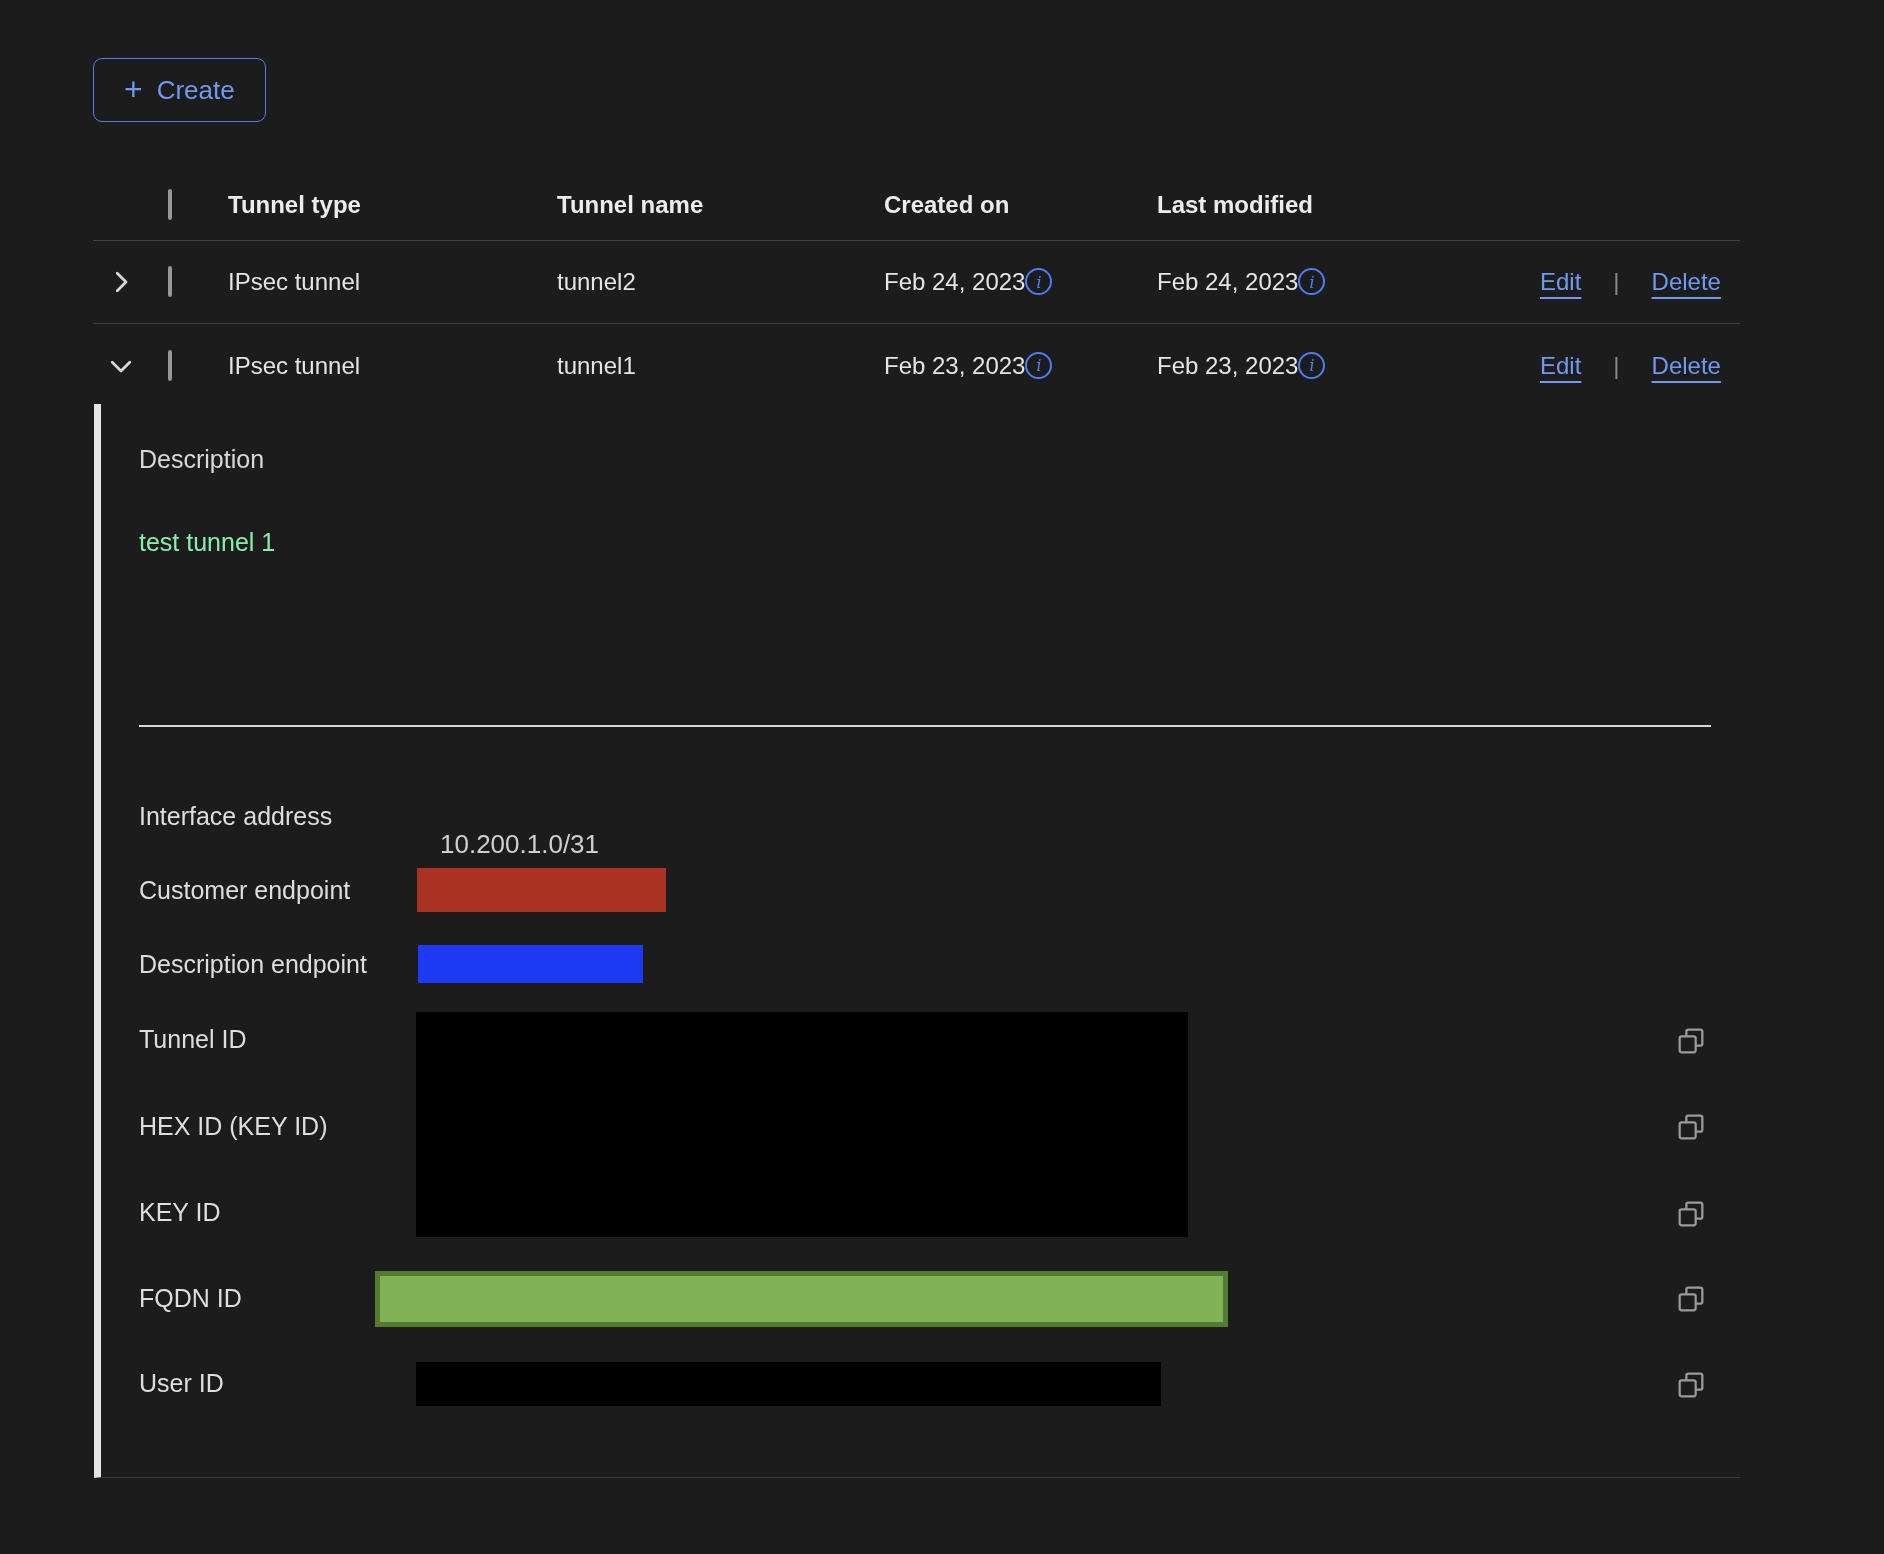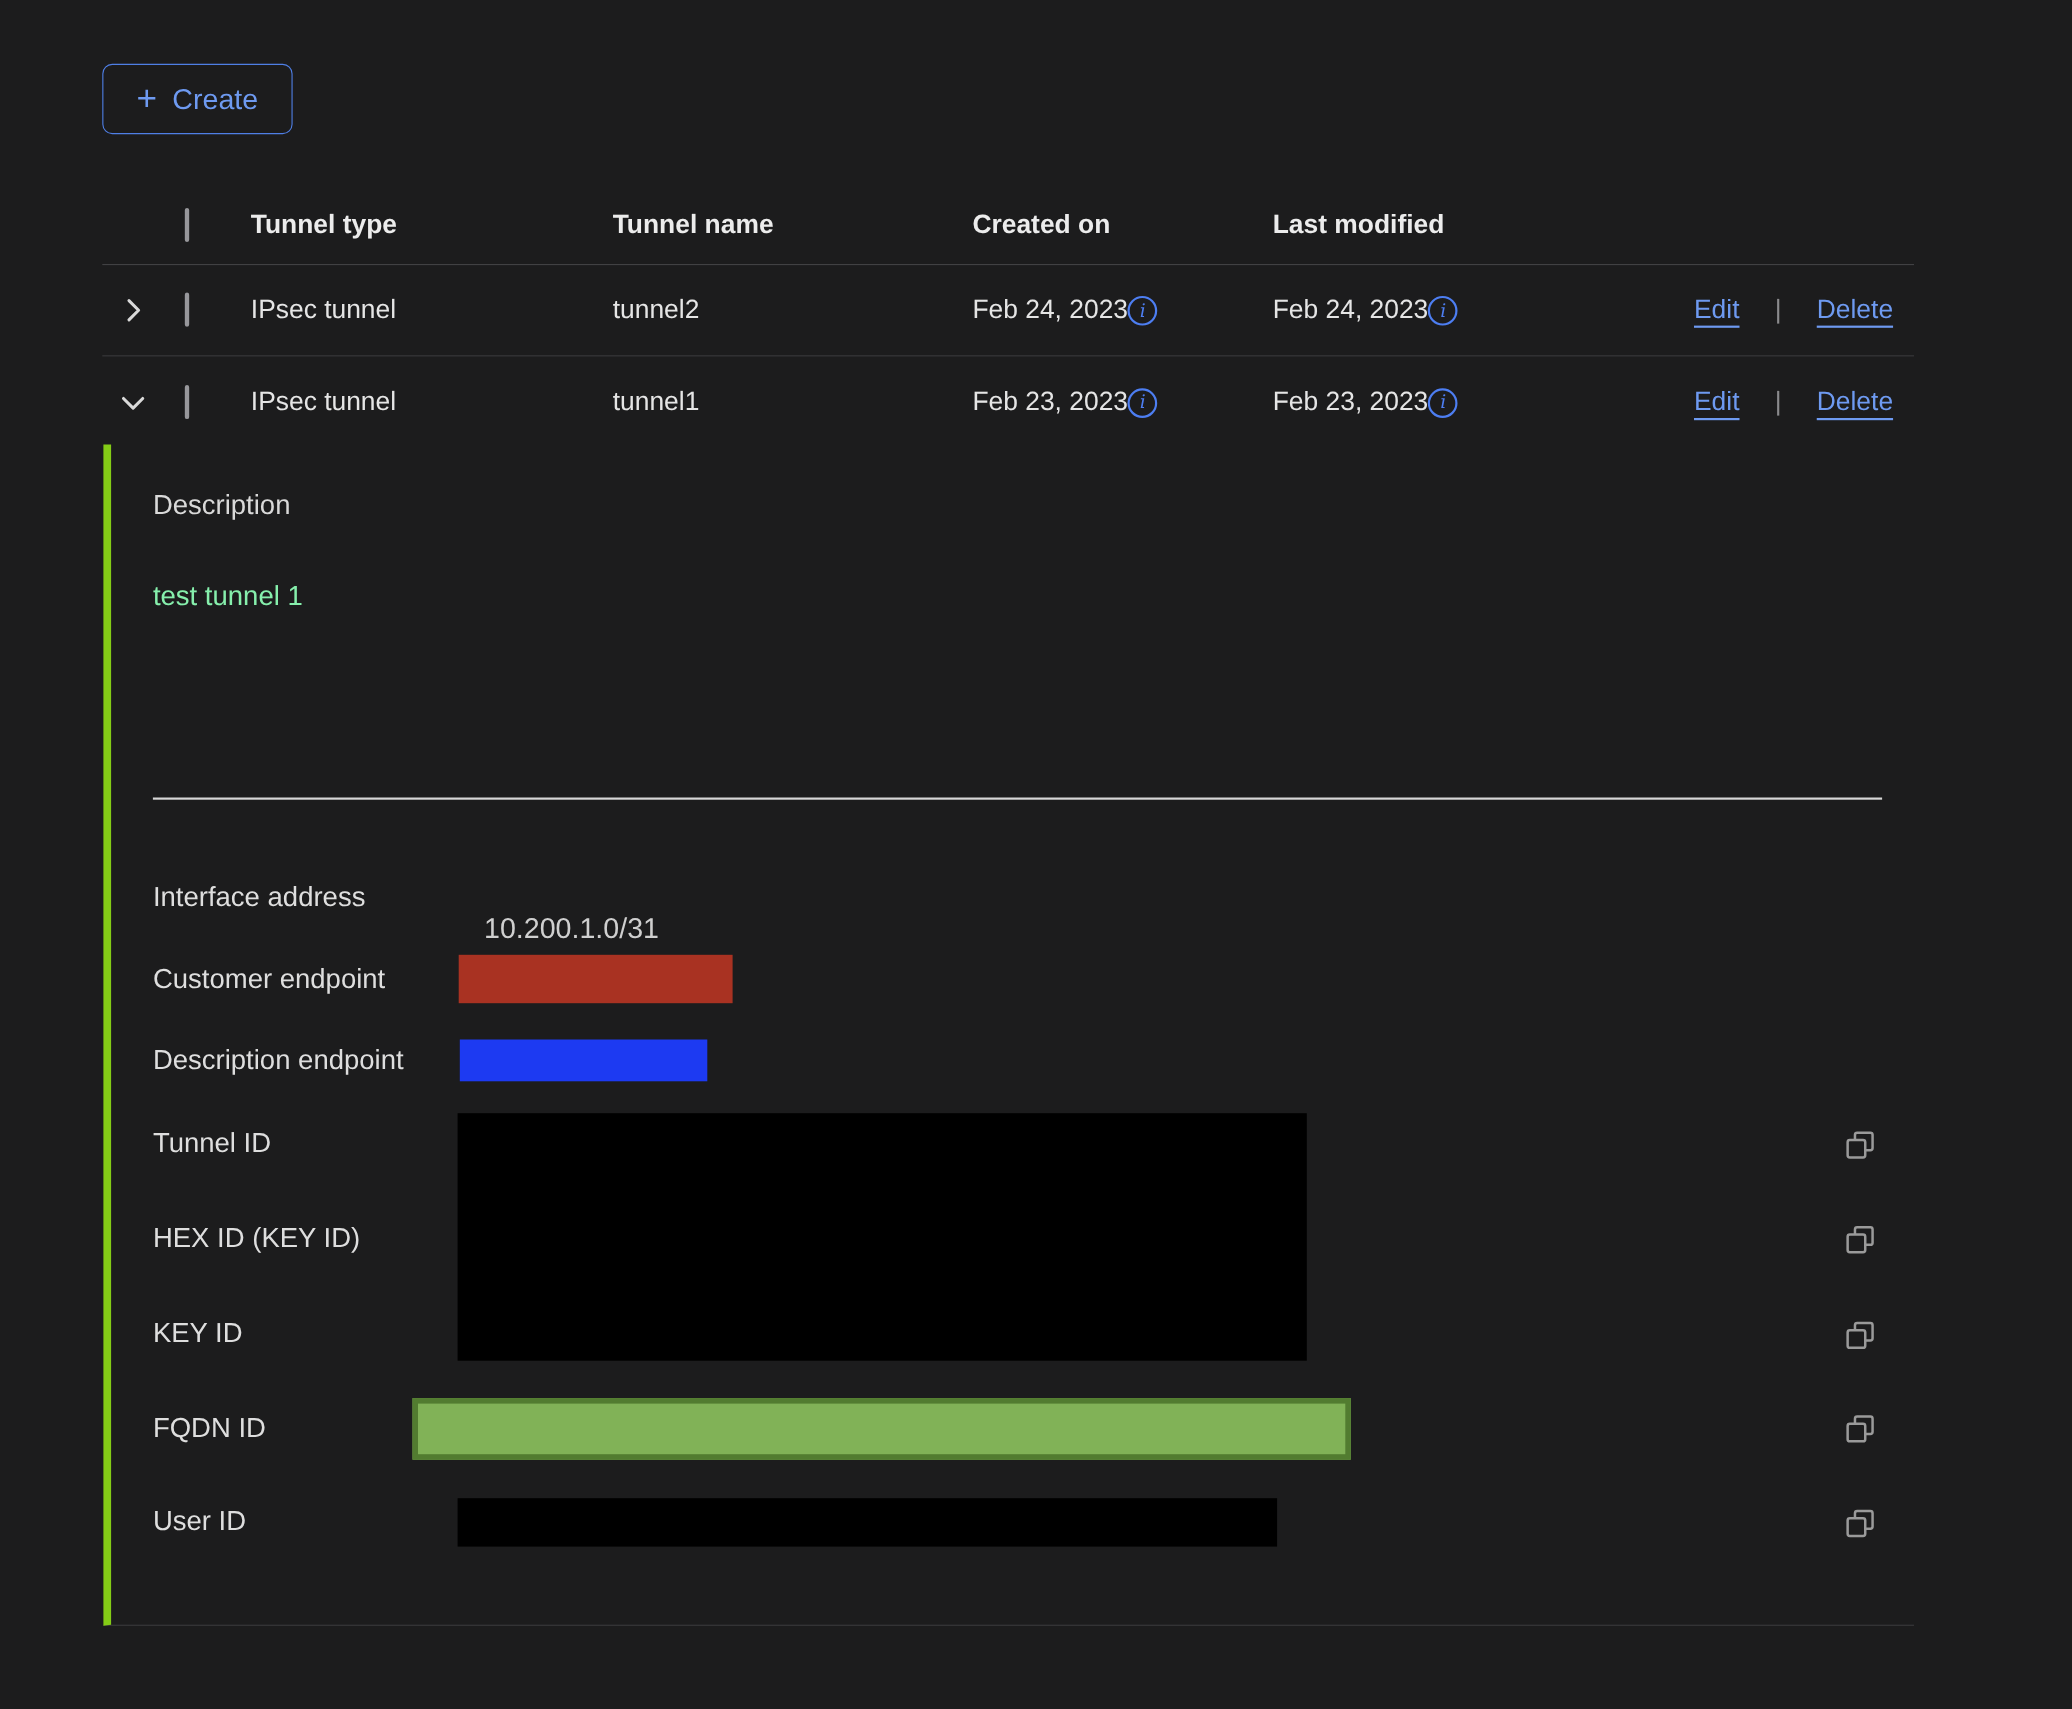--- a/index.html
+++ b/index.html
@@ -47,21 +47,21 @@
   .row-sep { border-bottom: 1px solid #3a3a3c; }
   .chev-cell { padding-left: 13px; display: flex; align-items: center; }
   .chev-cell svg { display: block; }
   .checkbox {
     width: 28px; height: 31px;
     border: 2px solid #97979b;
     border-radius: 9px;
     background: #070708;
     cursor: pointer;
   }
-  .date-cell { display: flex; align-items: flex-end; }
+  .date-cell { display: flex; align-items: flex-start; }
   .info-icon {
     width: 27px; height: 27px;
     border: 2px solid #4d7ef2;
     border-radius: 50%;
     color: #4d7ef2;
     display: flex; align-items: center; justify-content: center;
     font: italic 17px "DejaVu Serif", serif;
     flex: 0 0 auto;
   }
   .info-icon::after { content: "i"; }
@@ -72,21 +72,21 @@
     text-underline-offset: 7px;
     cursor: pointer;
   }
   .pipe { color: #8a8a8c; }
 
   
   .panel {
     position: absolute;
     left: 94px; top: 404px;
     width: 1646px; height: 1074px;
-    border-left: 7px solid #84cc16;
+    border-left: 7px solid #e5e5e5;
     border-bottom: 1px solid #3a3a3c;
   }
   .panel .abs { position: absolute; }
   .desc-label { left: 38px; top: 41px; font-size: 25px; color: #d9d9d9; }
   .desc-value { left: 38px; top: 124px; font-size: 25px; color: #86efac; }
   .health-btn {
     left: 38px; top: 195px;
     width: 316px; height: 60px;
     display: flex; align-items: center; justify-content: center;
     background: transparent;

